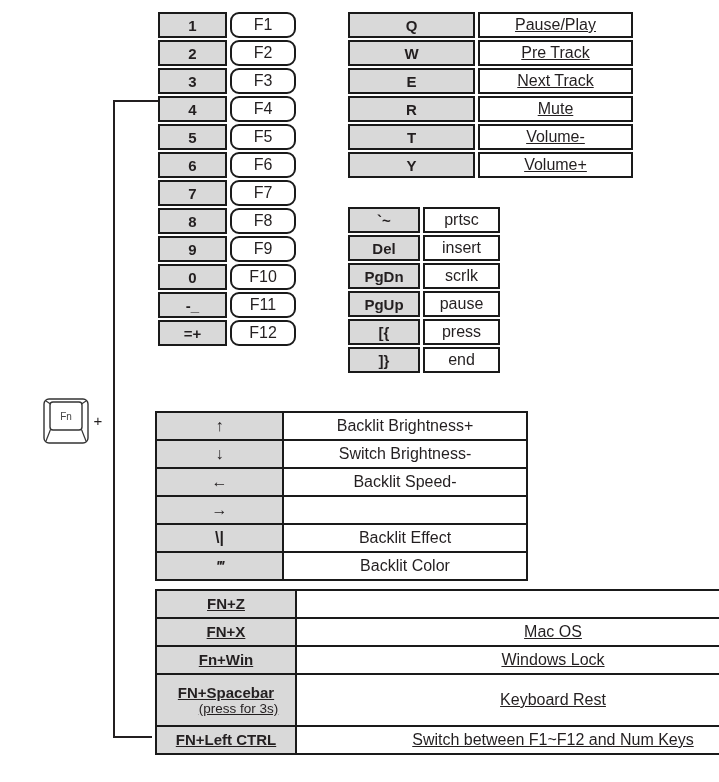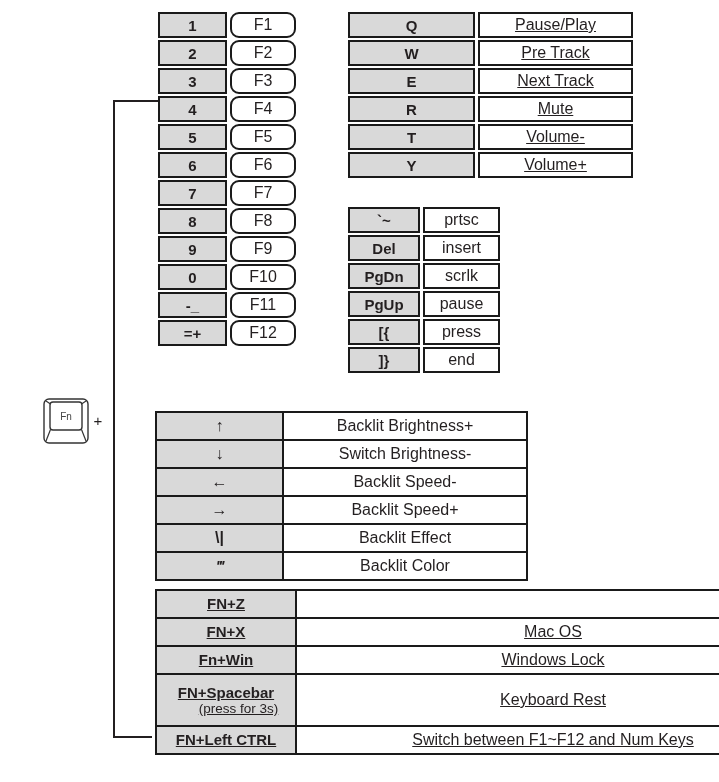--- a/index.html
+++ b/index.html
@@ -173,21 +173,20 @@
   <div class="s-row">
       <div class="s-key thin">↓</div>
       <div class="s-val">Switch Brightness-</div>
     </div>
   <div class="s-row">
       <div class="s-key thin">←</div>
       <div class="s-val">Backlit Speed-</div>
     </div>
   <div class="s-row">
       <div class="s-key thin">→</div>
-      <div class="s-val">Backlit Speed+</div>
     </div>
   <div class="s-row">
       <div class="s-key bslash">\|</div>
       <div class="s-val">Backlit Effect</div>
     </div>
   <div class="s-row">
       <div class="s-key quotes">'''</div>
       <div class="s-val">Backlit Color</div>
     </div>
 </div>

